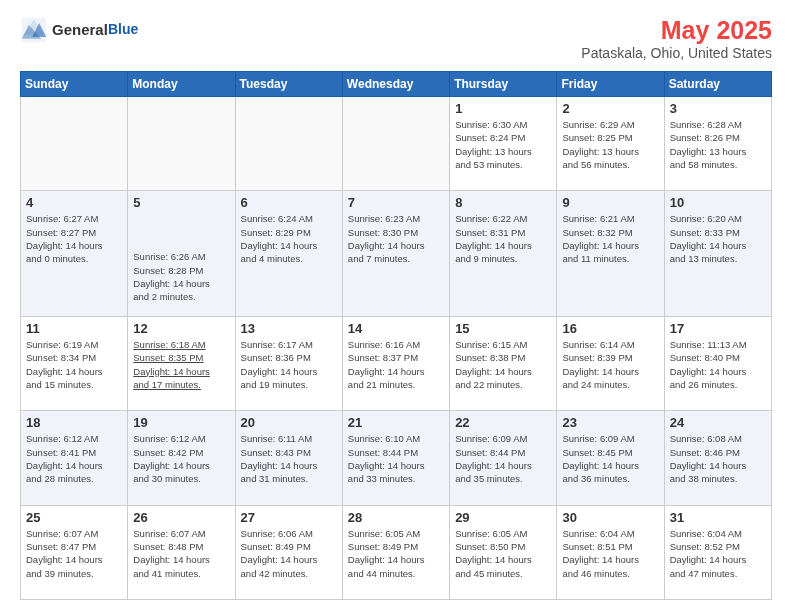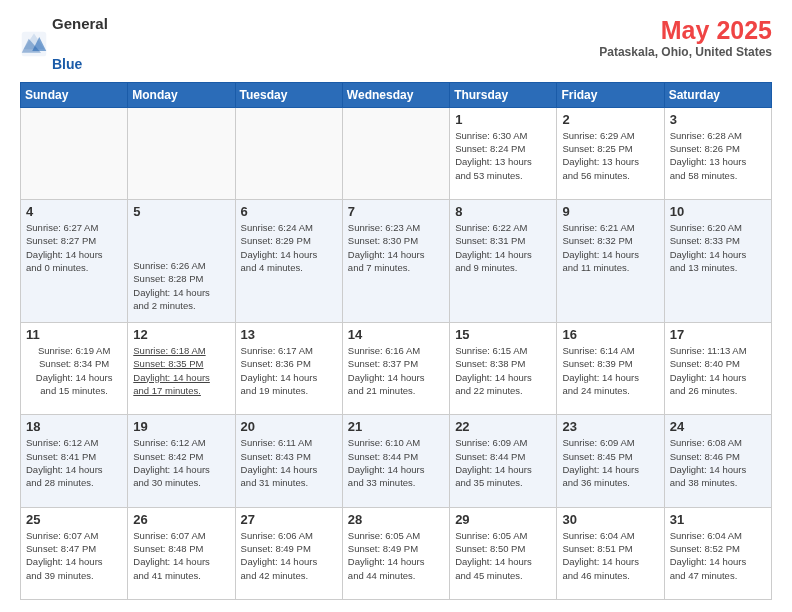--- a/index.html
+++ b/index.html
@@ -23,23 +23,22 @@
       align-items: flex-start;
       margin-bottom: 10px;
     }
     .logo {
       display: flex;
       align-items: center;
       gap: 4px;
     }
     .logo-text {
       display: flex;
-      flex-direction: column;
+      flex-direction: row;
       line-height: 1.1;
-      gap: 24px;
     }
     .logo-general {
       font-size: 15px;
       font-weight: bold;
       color: #333;
     }
     .logo-blue {
       font-size: 14px;
       font-weight: bold;
       color: #1a5ba8;
@@ -50,23 +49,22 @@
     }
     .title-block {
       text-align: right;
     }
     .title-month {
       font-size: 25px;
       font-weight: bold;
       color: #ef4444;
     }
     .title-location {
-      font-size: 12px;
+      font-size: 14px;
       color: #555;
-      font-weight: bold;
     }
     .calendar {
       flex: 1;
       border: 1px solid #ccc;
       border-collapse: collapse;
       width: 100%;
       table-layout: fixed;
     }
     .calendar th {
       background: #2b6cb8;
@@ -216,21 +214,21 @@
             <div class="day-number">10</div>
             <div class="day-info" style="white-space: pre-line;">Sunrise: 6:20 AM
 Sunset: 8:33 PM
 Daylight: 14 hours
 and 13 minutes.</div>
           </td>
         </tr>
         <tr>
           <td>
             <div class="day-number">11</div>
-            <div class="day-info" style="white-space: pre-line; text-align: center;">Sunrise: 6:19 AM
+            <div class="day-info" style="white-space: pre-line;">Sunrise: 6:19 AM
 Sunset: 8:34 PM
 Daylight: 14 hours
 and 15 minutes.</div>
           </td>
           <td>
             <div class="day-number">12</div>
             <div class="day-info" style="white-space: pre-line; text-decoration: underline;">Sunrise: 6:18 AM
 Sunset: 8:35 PM
 Daylight: 14 hours
 and 17 minutes.</div>

